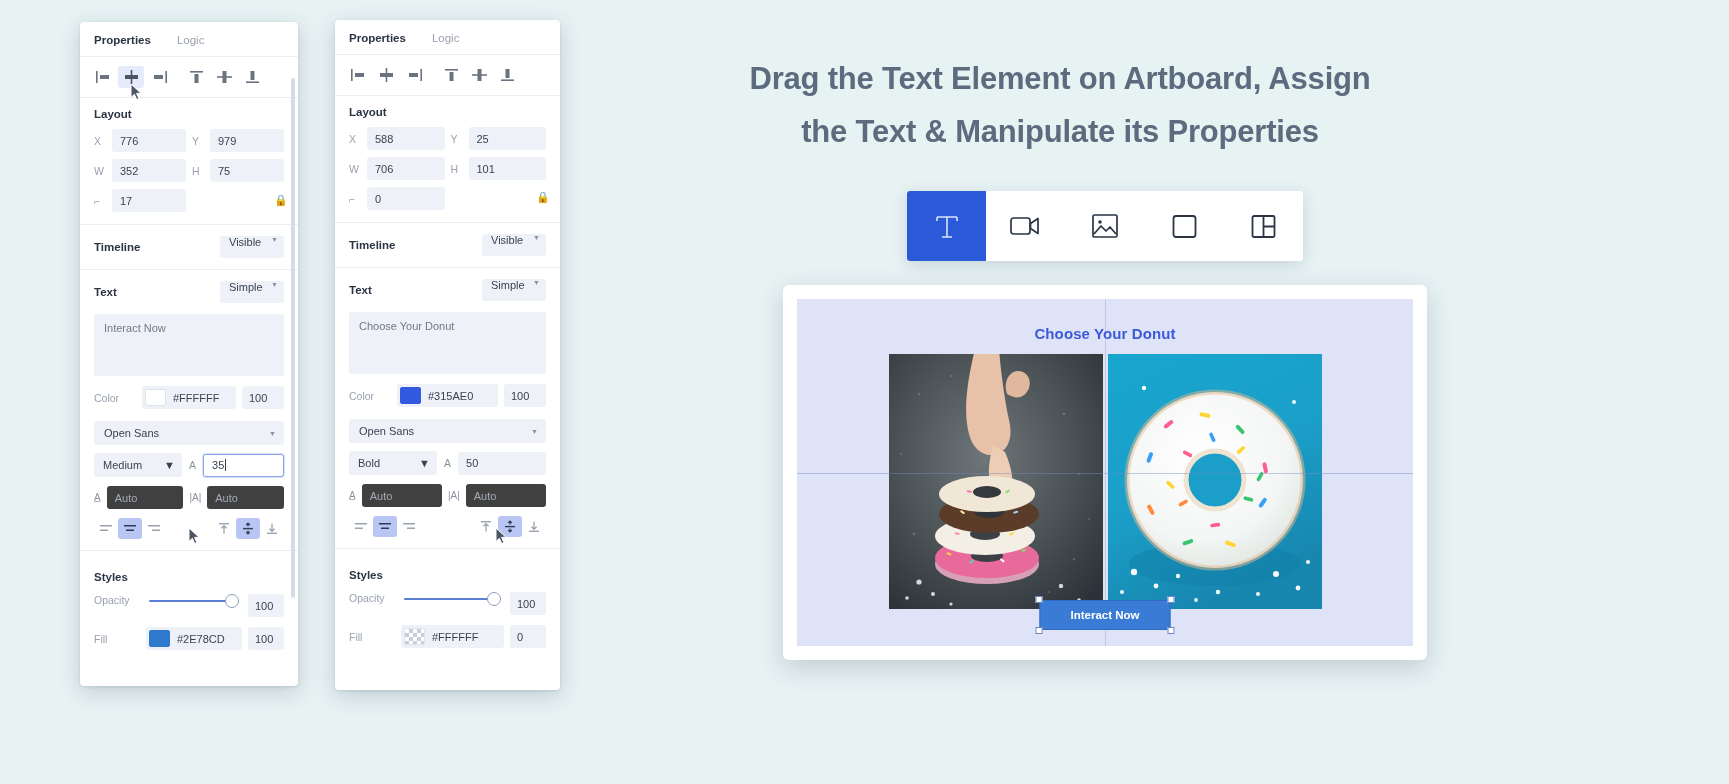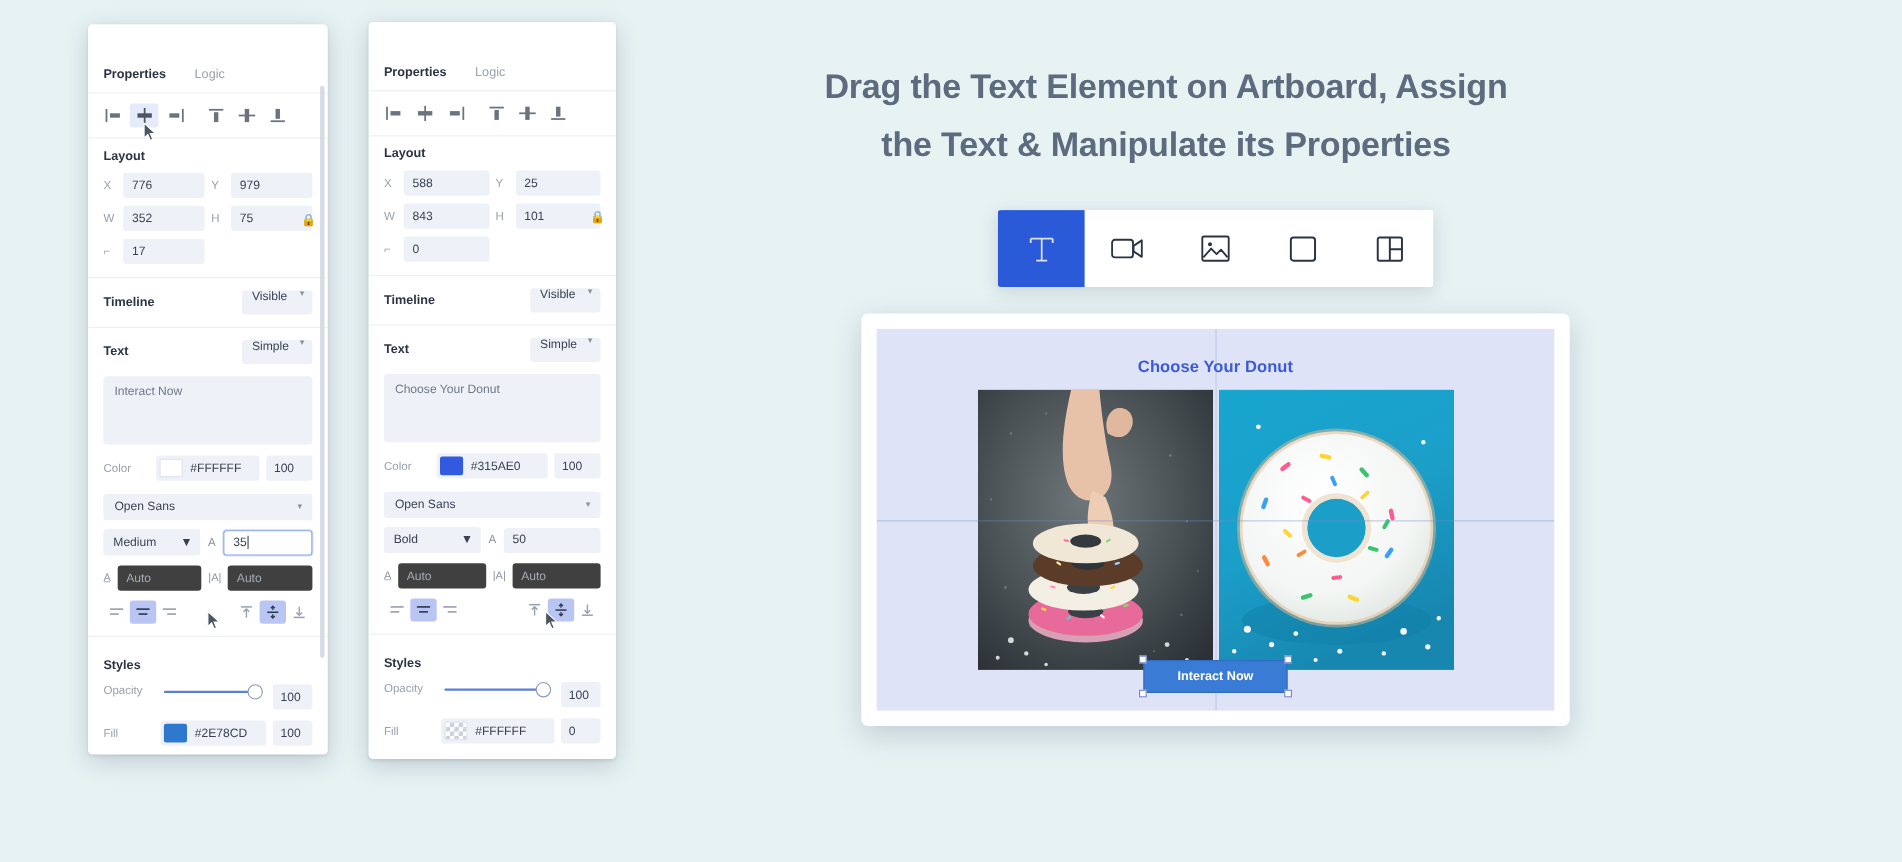--- a/index.html
+++ b/index.html
@@ -20,21 +20,20 @@
     overflow: hidden;
   }
   #panel-1 { left: 80px;  top: 22px; width: 218px; height: 664px; }
   #panel-2 { left: 335px; top: 20px; width: 225px; height: 670px; }
 
   .panel-tabs {
     display: flex; align-items: center;
     gap: 26px;
     padding: 12px 14px 10px 14px;
     border-bottom: 1px solid #eceff3;
-    margin-top: 28px;
   }
   .tab { font-size: 11.5px; color: #9aa2af; cursor: pointer; }
   .tab.active { color: #2b3445; font-weight: bold; }
 
   .align-row {
     display: flex; align-items: center;
     padding: 9px 10px;
     gap: 2px;
     border-bottom: 1px solid #eceff3;
     position: relative;
@@ -567,21 +566,21 @@
 
   <div class="section">
     <div class="sec-title">Layout</div>
     <div class="grid2">
       <div class="lbl">X</div>
       <div class="field">588</div>
       <div class="lbl">Y</div>
       <div class="field">25</div>
 
       <div class="lbl">W</div>
-      <div class="field">843</div>
+      <div class="field">706</div>
       <div class="lbl">H</div>
       <div class="field">101</div>
     </div>
     <div class="grid2" style="margin-top:7px;">
       <div class="lbl">⌐</div>
       <div class="field">0</div>
       <div></div>
         <div></div>
     </div>
   </div>

